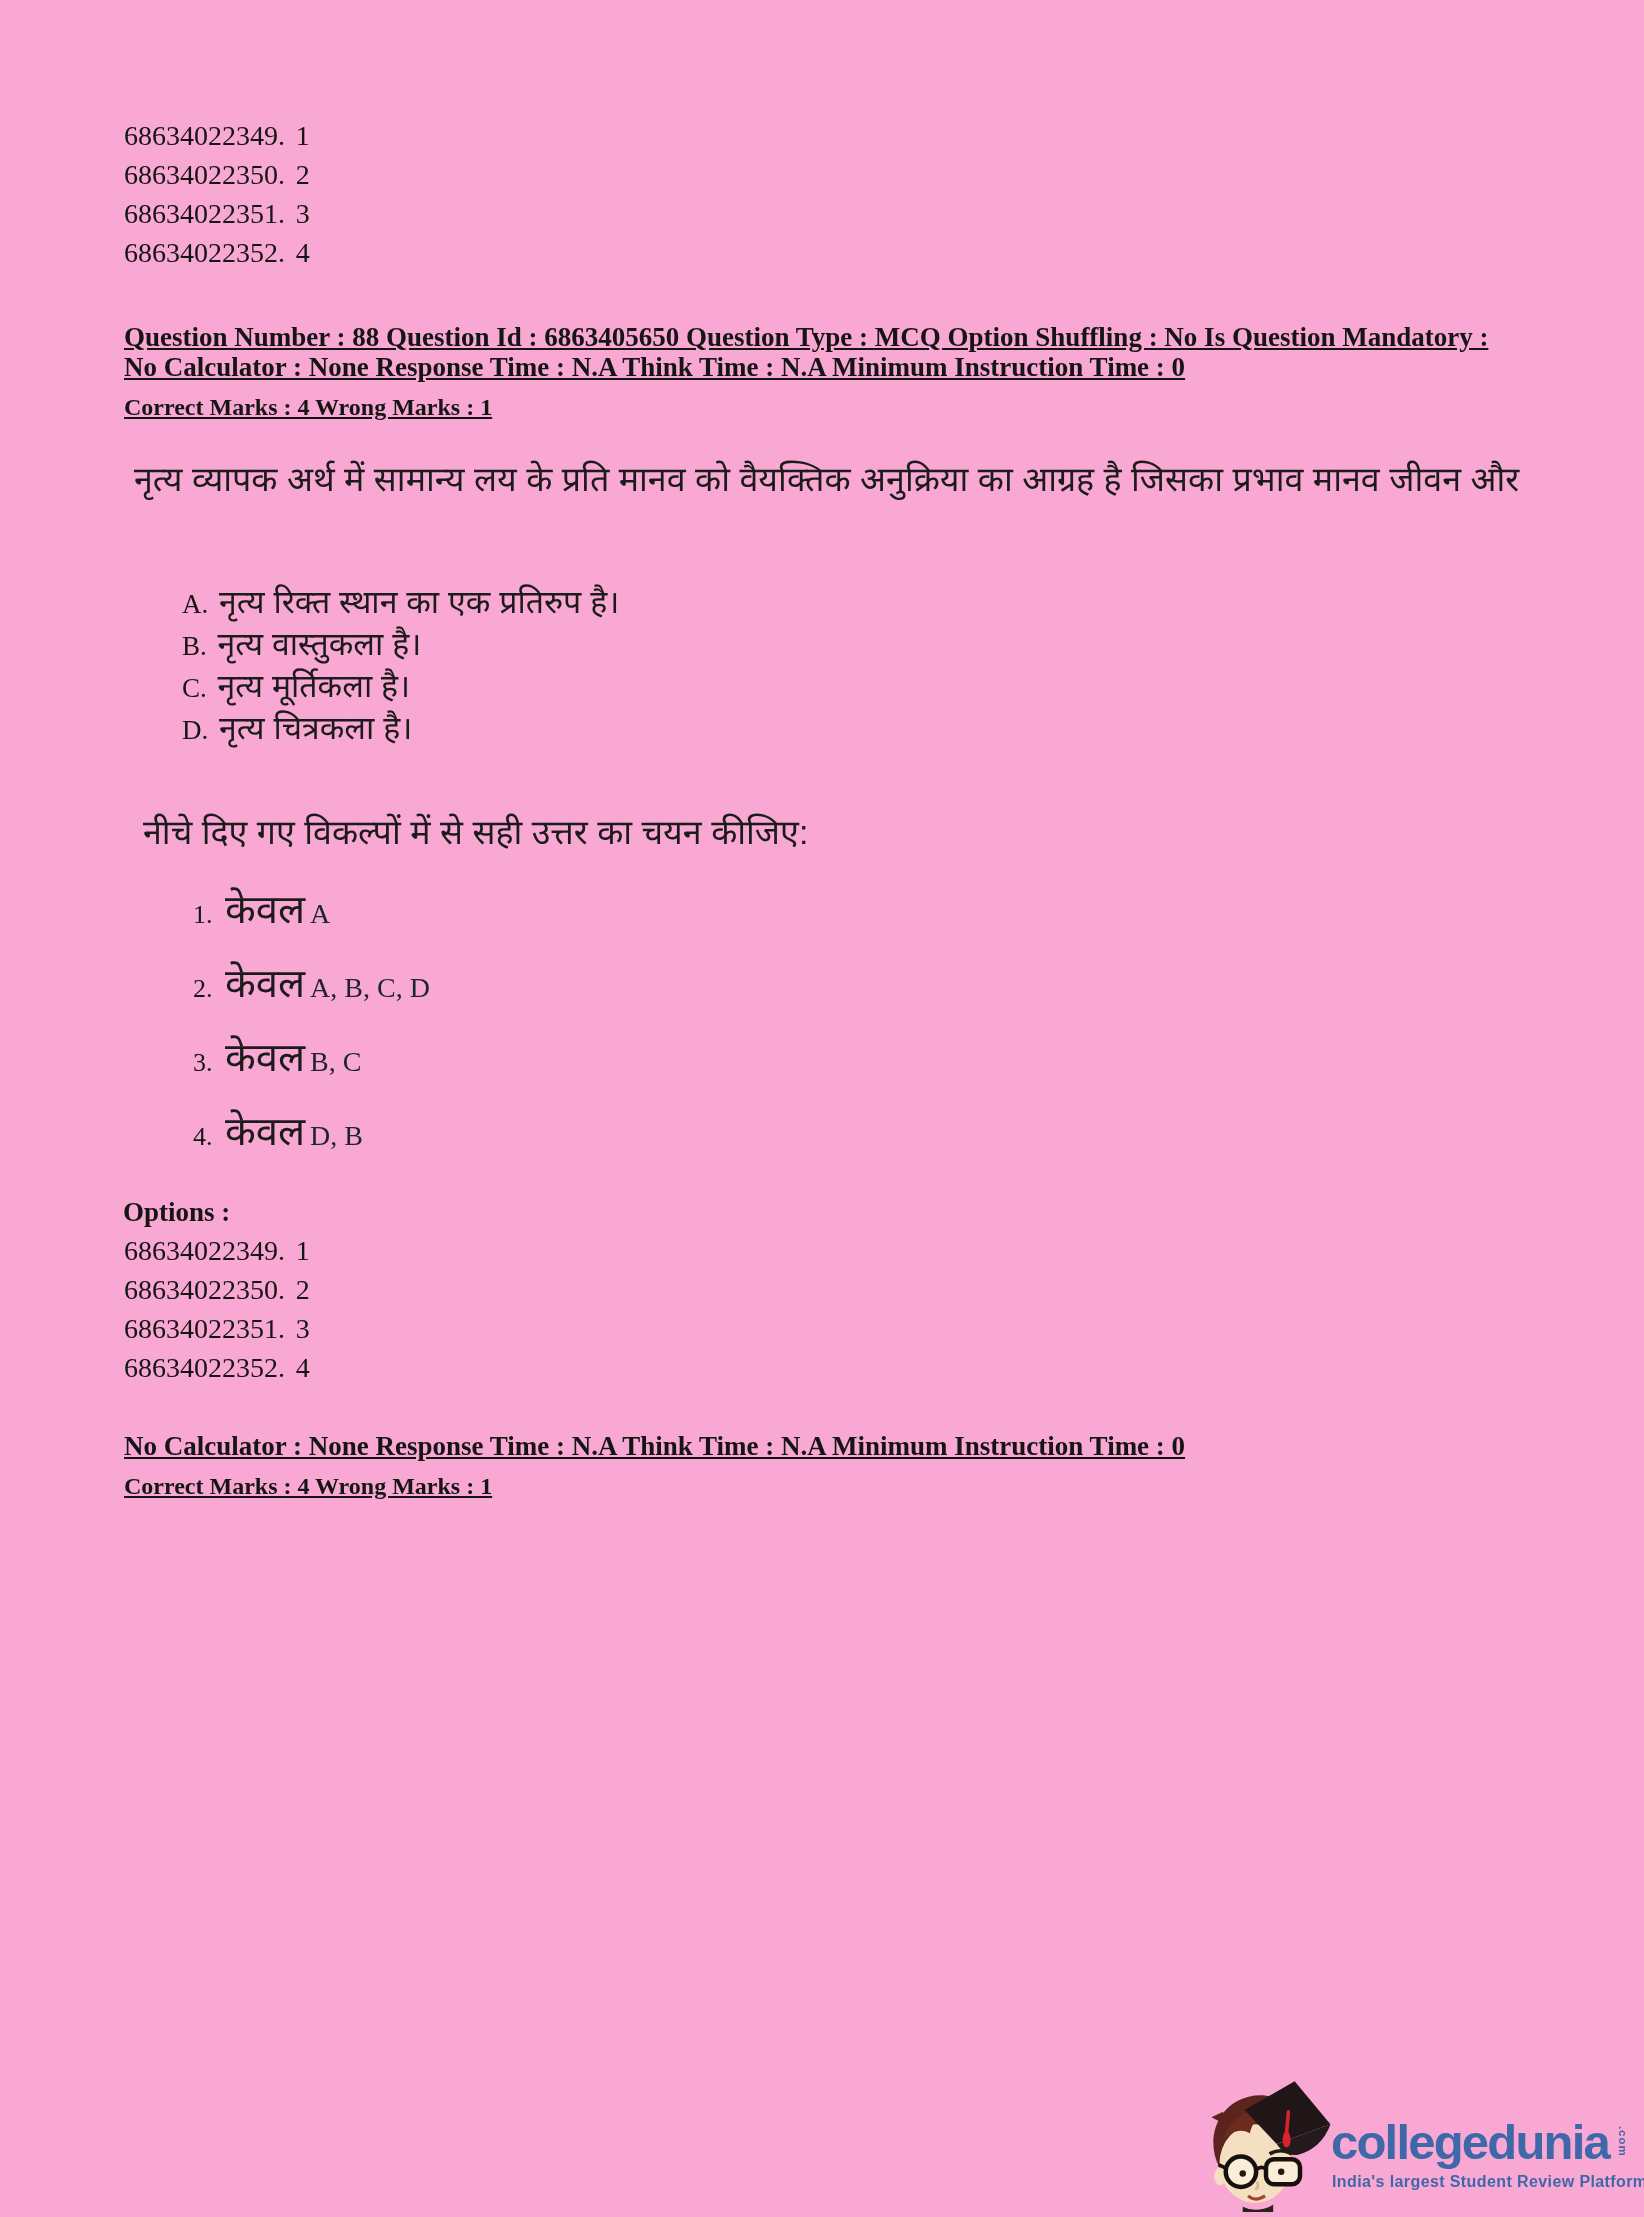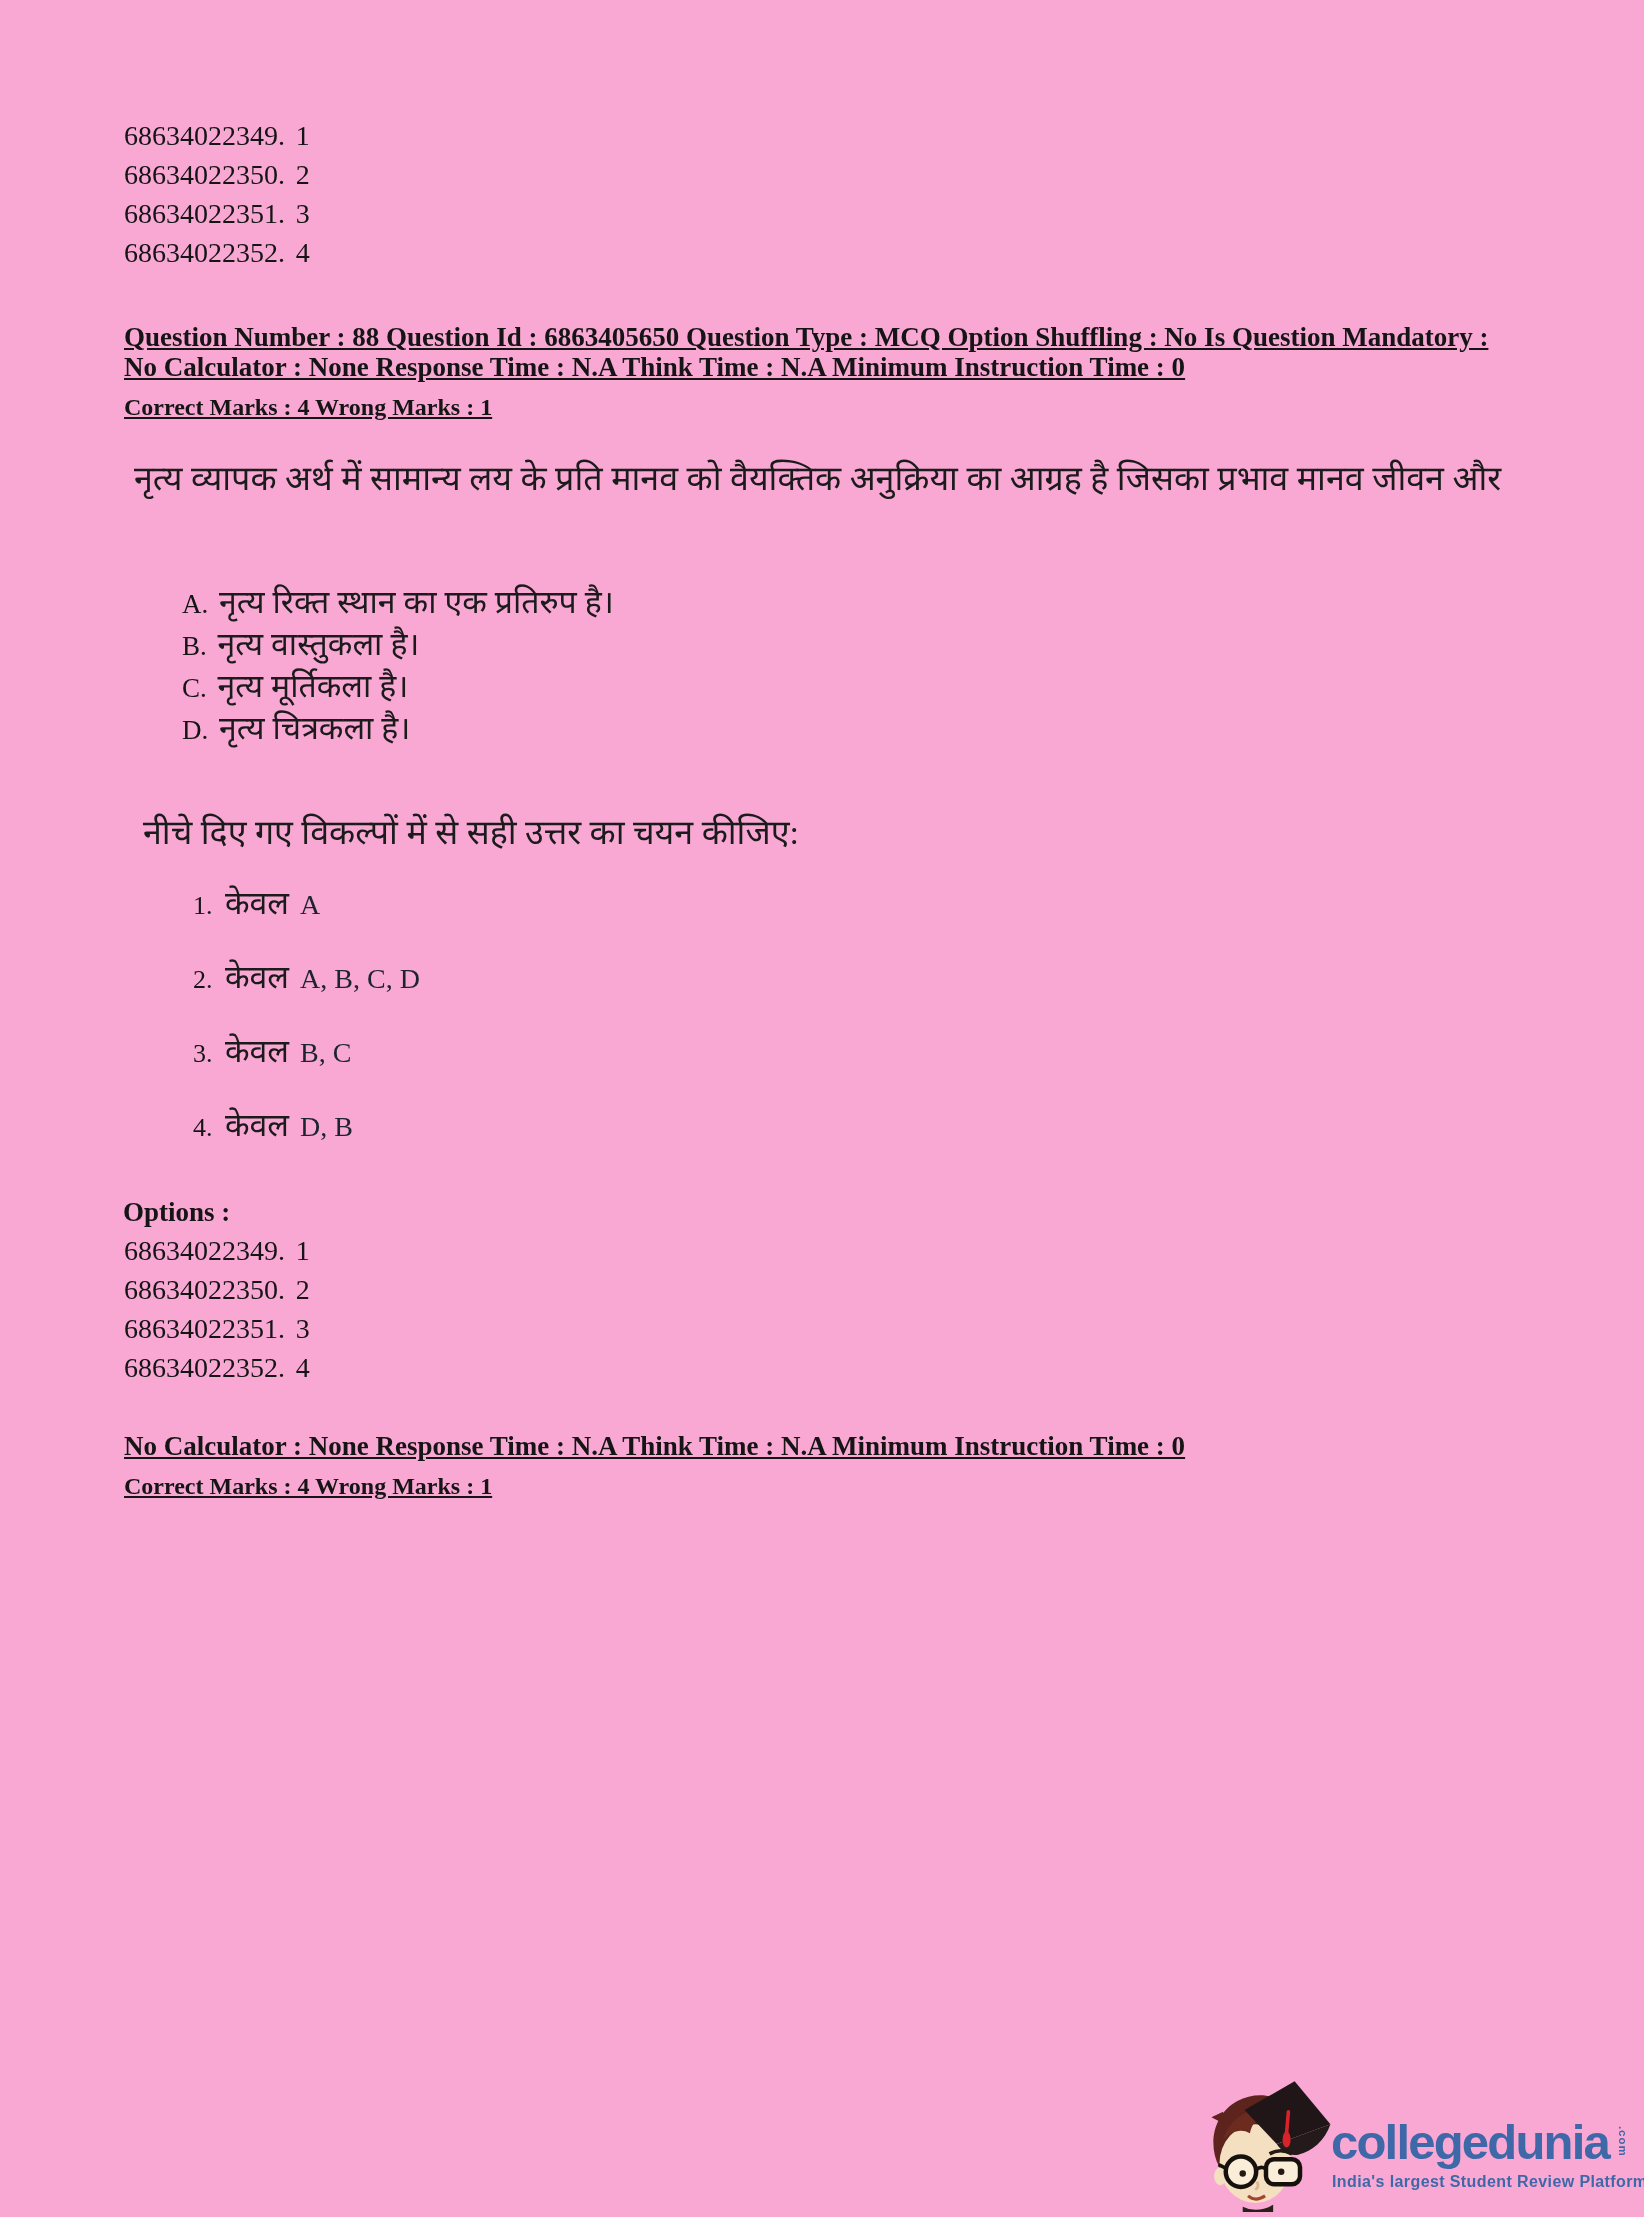--- a/index.html
+++ b/index.html
@@ -25,34 +25,34 @@
   .meta-line {
     font-weight:bold; font-size:27px; line-height:30px;
     font-family:"Liberation Serif", serif;
     white-space:nowrap;
   }
   .marks-line {
     font-weight:bold; font-size:24px; line-height:30px; margin-top:9.9px;
     white-space:nowrap;
   }
   
-  .hindi { font-family:Liberation Serif, serif; color:#1b1b1b; }
+  .hindi { font-family:Liberation Sans, sans-serif; color:#1b1b1b; }
   .q-body { position:absolute; left:134px; top:457px; }
   .q-body .h-line { font-size:34px; line-height:44px; white-space:nowrap; }
   .statements { position:absolute; left:182px; top:579px; }
   .statement { display:flex; align-items:baseline; height:42px; white-space:nowrap; }
   .statement .st-label {
     font-family:"Liberation Serif", serif; font-size:27px; margin-right:10.7px;
   }
   .statement .st-text { font-size:32px; }
   .select-prompt { position:absolute; left:143px; top:808px; font-size:34px; white-space:nowrap; }
   .choices { position:absolute; left:193px; top:880px; }
   .choice { display:flex; align-items:baseline; height:43px; margin-bottom:31px; white-space:nowrap; }
   .choice .ch-num { font-family:"Liberation Serif", serif; font-size:26px; margin-right:12.5px; }
-  .choice .ch-kewal { font-size:32px; margin-right:11px; }
+  .choice .ch-kewal { font-size:40px; margin-right:5px; }
   .choice .ch-letters { font-family:"Liberation Serif", serif; font-size:28px; color:#1c2430; }
   .options-heading { position:absolute; left:123px; top:1197px; font-weight:bold; font-size:27px; }
   
   .brand { position:absolute; left:1198px; top:2076px; width:441px; height:142px; cursor:pointer; }
   .brand-mascot { position:absolute; left:0; top:0; width:136px; height:136px; }
   .brand-word {
     position:absolute; left:133px; top:38px;
     font-family:"Liberation Sans", sans-serif;
     font-weight:700; font-size:49px; letter-spacing:-1.8px;
     white-space:nowrap;

